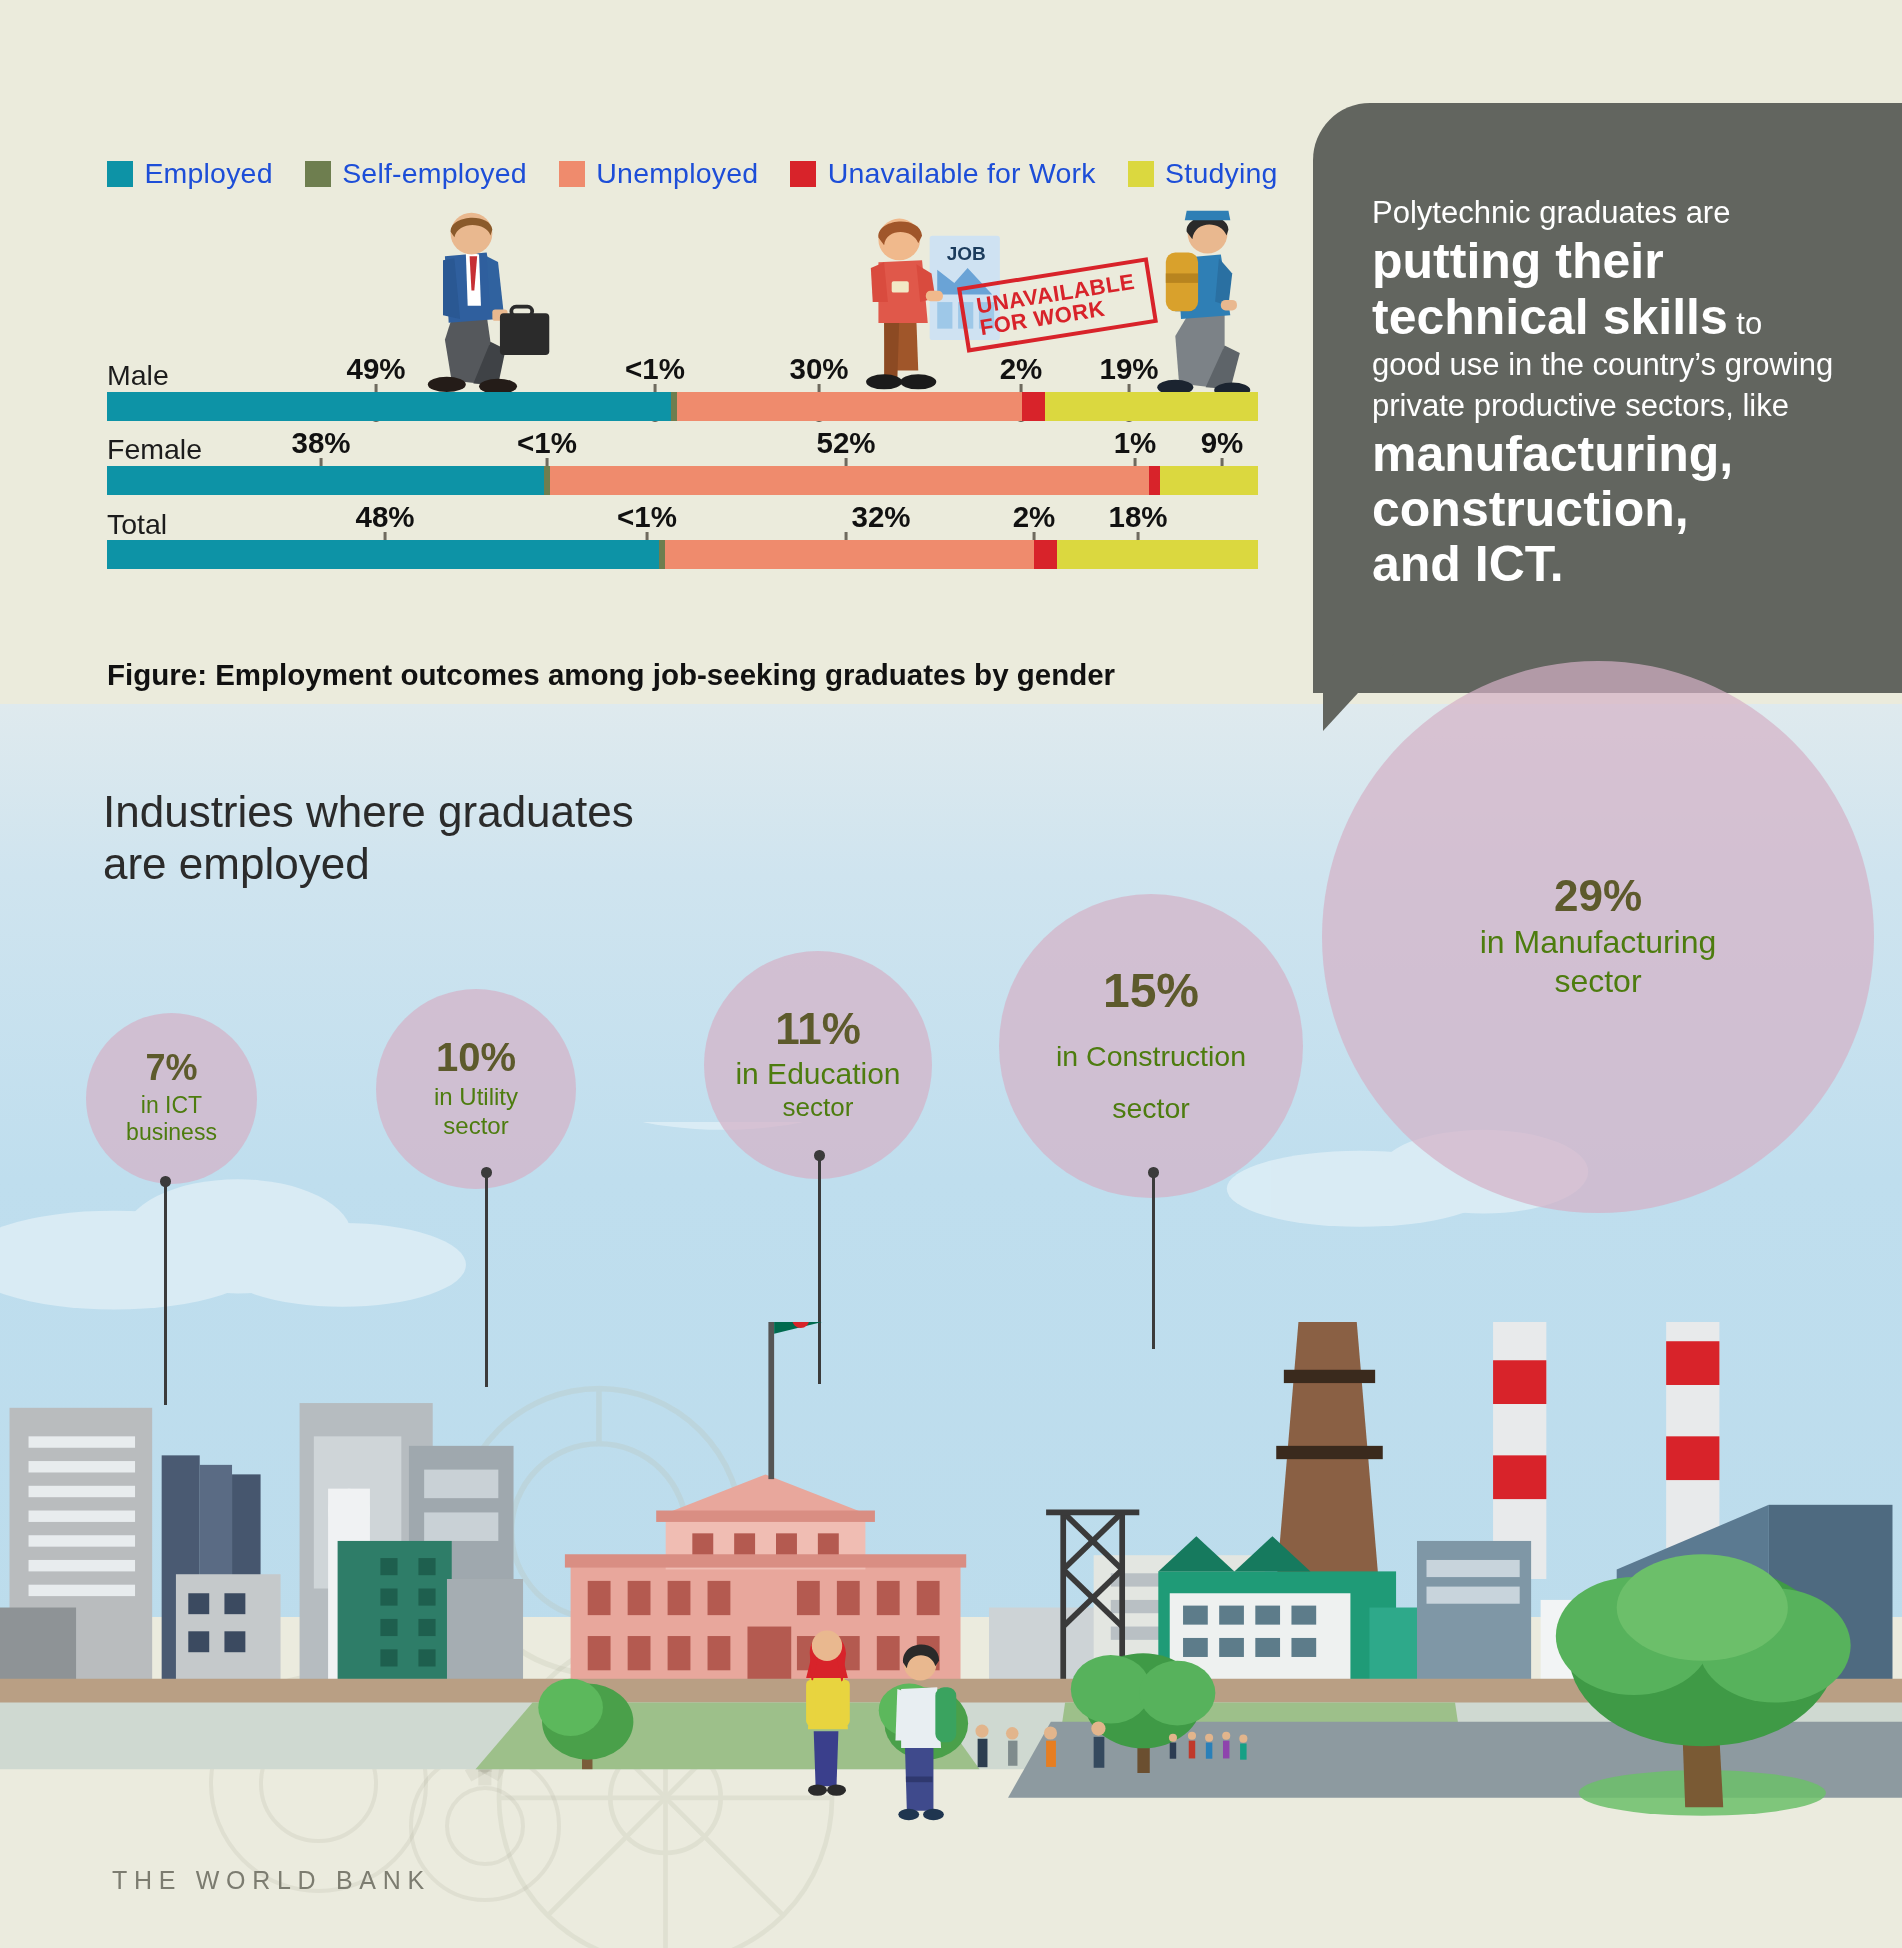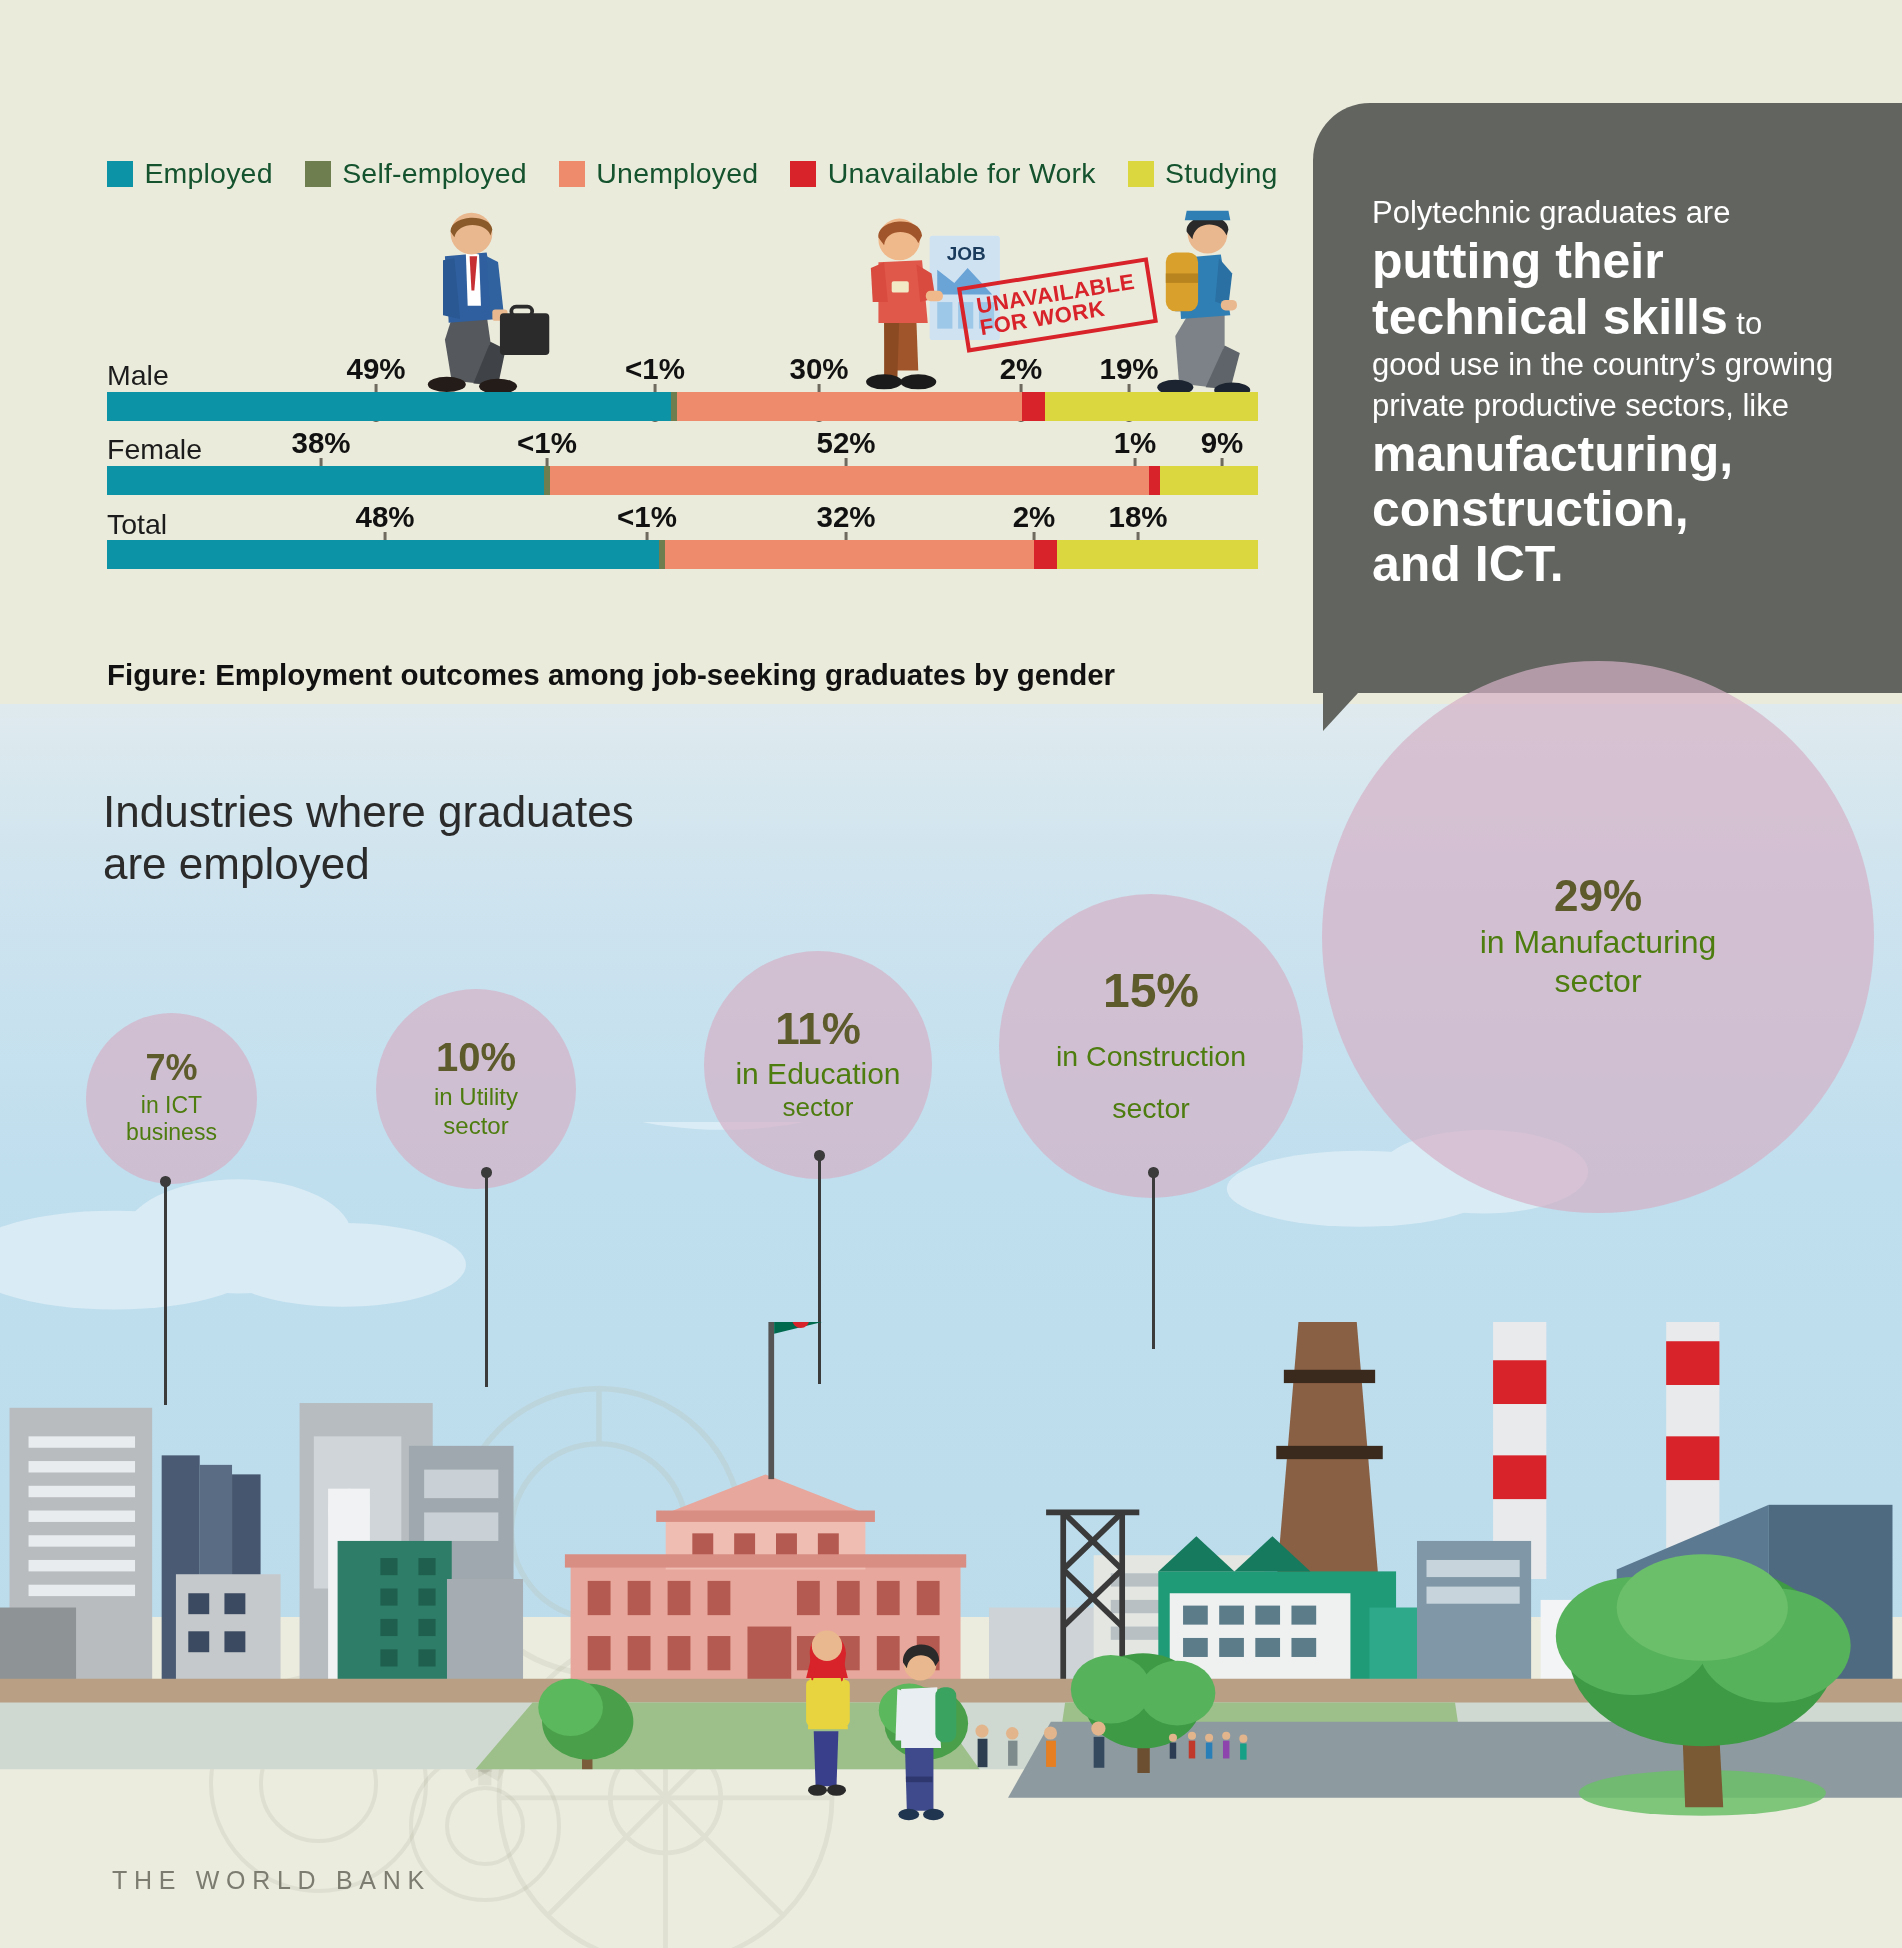--- a/index.html
+++ b/index.html
@@ -43,21 +43,21 @@
     transform-origin: 50% calc(50% + 6.7px);
   }
 
   
   #legend {
     position: absolute; left: 107px; top: 157px;
     display: flex; align-items: center; gap: 32px;
   }
   .legend-item { display: flex; align-items: center; gap: 11.4px; }
   .legend-swatch { width: 26px; height: 26px; display: block; }
-  .legend-label { font-size: 28.5px; color: #14532d; letter-spacing: 0.2px; white-space: nowrap; }
+  .legend-label { font-size: 28.5px; color: #1d4ed8; letter-spacing: 0.2px; white-space: nowrap; }
 
   
   #barchart { position: absolute; left: 0; top: 190px; width: 1332px; }
   .row-label {
     position: absolute; left: 0; font-size: 28.5px; color: #1c1c1c; white-space: nowrap;
   }
   .bar-track {
     position: absolute; left: 107px; width: 1151px; height: 28.5px;
     display: flex; overflow: hidden;
   }
@@ -329,21 +329,21 @@
       <div class="seg" style="width:52%;background:#ef8b6d"></div>
       <div class="seg" style="width:1%;background:#d8232a"></div>
       <div class="seg" style="width:8.5%;background:#dbd83f"></div>
     </div>
 
     <div class="row-label" style="left:107px;top:318px;">Total</div>
     <div class="pct" style="left:385px;top:310px;">48%</div>
     <div class="leader" style="left:385px;top:342px;height:30px;"></div>
     <div class="pct" style="left:647px;top:310px;">&lt;1%</div>
     <div class="leader" style="left:647px;top:342px;height:30px;"></div>
-    <div class="pct" style="left:846px;top:310px;">32%</div>
+    <div class="pct" style="left:881px;top:310px;">32%</div>
     <div class="leader" style="left:846px;top:342px;height:30px;"></div>
     <div class="pct" style="left:1034px;top:310px;">2%</div>
     <div class="leader" style="left:1034px;top:342px;height:30px;"></div>
     <div class="pct" style="left:1138px;top:310px;">18%</div>
     <div class="leader" style="left:1138px;top:342px;height:30px;"></div>
     <div class="bar-track" style="top:350px;">
       <div class="seg" style="width:48%;background:#0d93a6"></div>
       <div class="seg" style="width:0.5%;background:#6e7e4f"></div>
       <div class="seg" style="width:32%;background:#ef8b6d"></div>
       <div class="seg" style="width:2%;background:#d8232a"></div>

